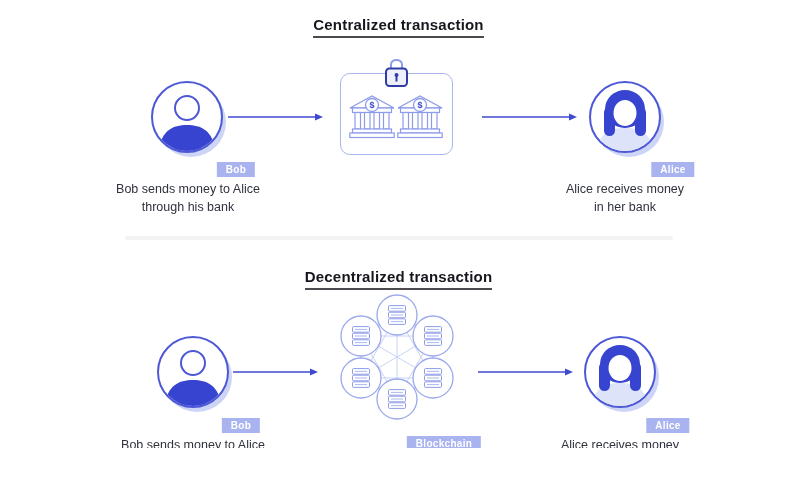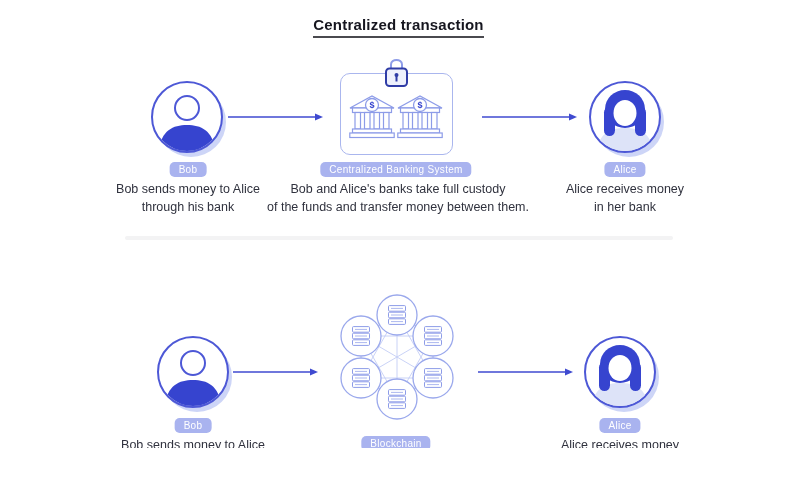--- a/index.html
+++ b/index.html
@@ -2,22 +2,22 @@
 <html><head>
 <meta charset="utf-8">
 <style>
   html,body{margin:0;padding:0;background:#ffffff;}
   #canvas{position:relative;width:797px;height:448px;background:#ffffff;overflow:hidden;
           font-family:"Liberation Sans",sans-serif;}
   .section-title{position:absolute;left:0;width:100%;text-align:center;}
   .section-title span{display:inline-block;font-size:15px;font-weight:bold;color:#16161f;
           letter-spacing:.2px;padding-bottom:3px;border-bottom:2px solid #4a4a4f;}
   .badge{position:absolute;transform:translateX(-50%);background:#a9b3ef;color:#ffffff;
-          font-size:10px;font-weight:normal;letter-spacing:.3px;padding:2px 9px;
-          border-radius:5px;white-space:nowrap;}
+          font-size:10px;font-weight:bold;letter-spacing:.3px;padding:2px 9px;
+          border-radius:0;white-space:nowrap;margin-left:48px;}
   .desc{position:absolute;transform:translateX(-50%);text-align:center;white-space:pre-line;
           font-size:12.5px;line-height:1.42;color:#30323e;}
   .abs{position:absolute;}
   .bank-box{position:absolute;left:340px;top:73px;width:111px;height:80px;
           border:1.5px solid #aab6ee;border-radius:10px;background:#ffffff;}
   .divider{position:absolute;left:125px;top:236px;width:548px;height:4px;
           background:#f3f3f4;border-radius:2px;}
 </style>
 </head>
 <body>
@@ -97,30 +97,30 @@
       <rect x="16" y="27" width="11" height="29" rx="5.5" fill="#3644cf"></rect>
       <rect x="47" y="27" width="11" height="29" rx="5.5" fill="#3644cf"></rect>
       <ellipse cx="37" cy="33" rx="11.5" ry="13" fill="#ffffff"></ellipse>
     </g>
   </svg>
 
   <div class="badge" style="left:188px;top:162px;">Bob</div>
   <div class="desc" style="left:188px;top:181px;">Bob sends money to Alice
 through his bank</div>
 
-  <div class="badge" style="left:396px;top:162px;">Centralized Banking System</div>
-  <div class="desc" style="left:398px;top:181px;">Bob and Alice's banks take full custody
-of the funds and transfer money between them.</div>
 
   <div class="badge" style="left:625px;top:162px;">Alice</div>
   <div class="desc" style="left:625px;top:181px;">Alice receives money
 in her bank</div>
 
   <div class="divider"></div>
 
+  <div class="section-title" style="top:268px;">
+    <span>Decentralized transaction</span>
+  </div>
 
   <svg class="abs" style="left:156px;top:335px;" width="78" height="78" viewBox="0 0 78 78">
     <circle cx="41" cy="42" r="35" fill="#cdd5f7"></circle>
     <circle cx="37" cy="37" r="35" fill="#ffffff" stroke="#4d58d6" stroke-width="2"></circle>
     <clipPath id="clipC">
         <circle cx="37" cy="37" r="34"></circle>
       </clipPath>
     <g clip-path="url(#clipC)">
       <circle cx="37" cy="28" r="12" fill="#ffffff" stroke="#4d58d6" stroke-width="2"></circle>
       <path d="M 8,75 C 10,51 22,45 37,45 C 52,45 64,51 66,75 Z" fill="#3644cf"></path>

